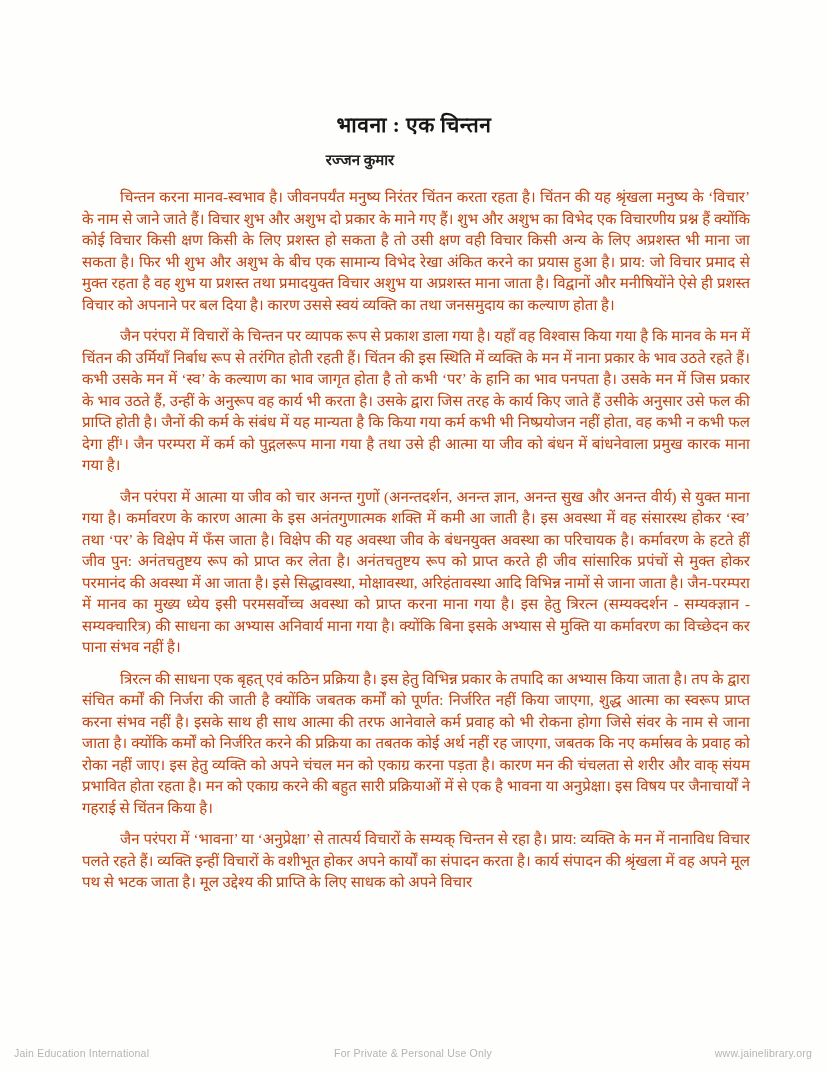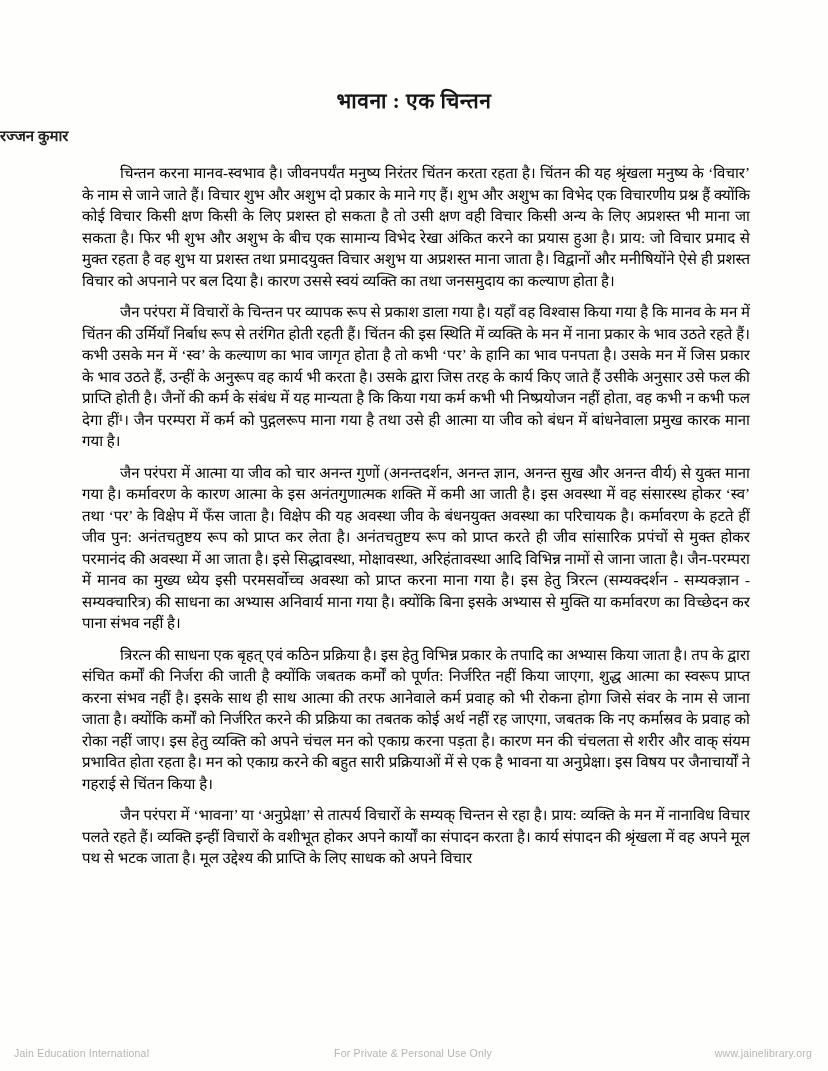--- a/index.html
+++ b/index.html
@@ -7,47 +7,47 @@
     padding: 0;
     background: #ffffff;
   }
   .page {
     position: relative;
     width: 828px;
     height: 1071px;
     margin: 0 auto;
     background: #fefefd;
     box-sizing: border-box;
-    padding-top: 88px;
+    padding-top: 112px;
     overflow: hidden;
     font-family: "Liberation Serif", "DejaVu Serif", serif;
     color: #1f1f1f;
   }
   .doc-title {
     margin: 0;
     text-align: center;
     font-size: 21px;
     line-height: 27px;
     font-weight: bold;
     color: #161616;
     letter-spacing: 0.5px;
   }
   .doc-author {
     margin: 10px 108px 18px 0;
-    text-align: left;
+    text-align: center;
     font-size: 15px;
     font-weight: bold;
     color: #222222;
   }
   .doc-body {
     margin: 0 78px 0 82px;
     text-align: justify;
     font-size: 15px;
     line-height: 21.5px;
-    color: #000000;
+    color: #c2410c;
   }
   .doc-body p {
     margin: 0 0 10px 0;
     text-indent: 38px;
   }
   .page-footer {
     position: absolute;
     left: 14px;
     right: 16px;
     bottom: 12px;

